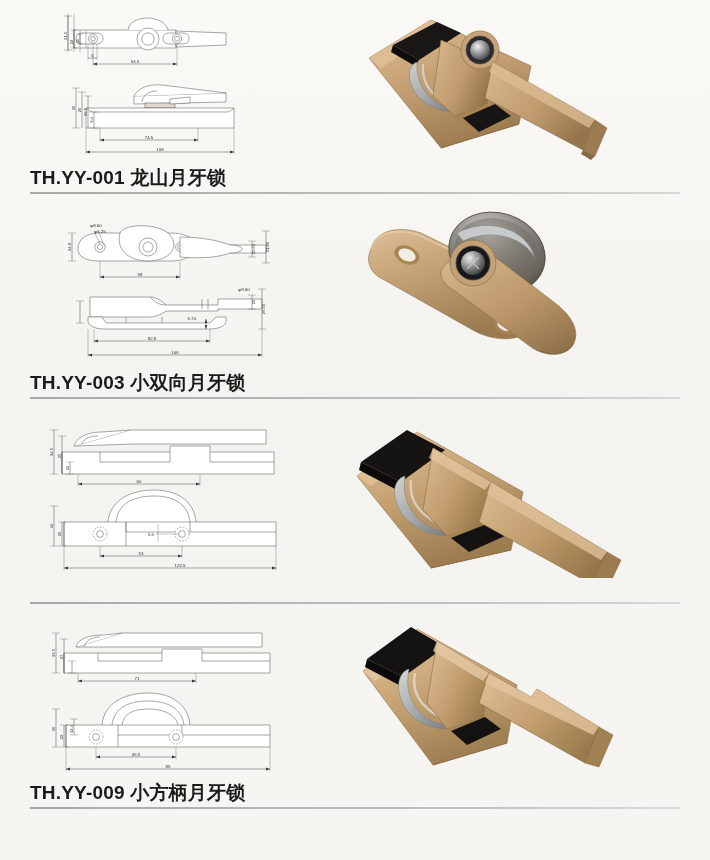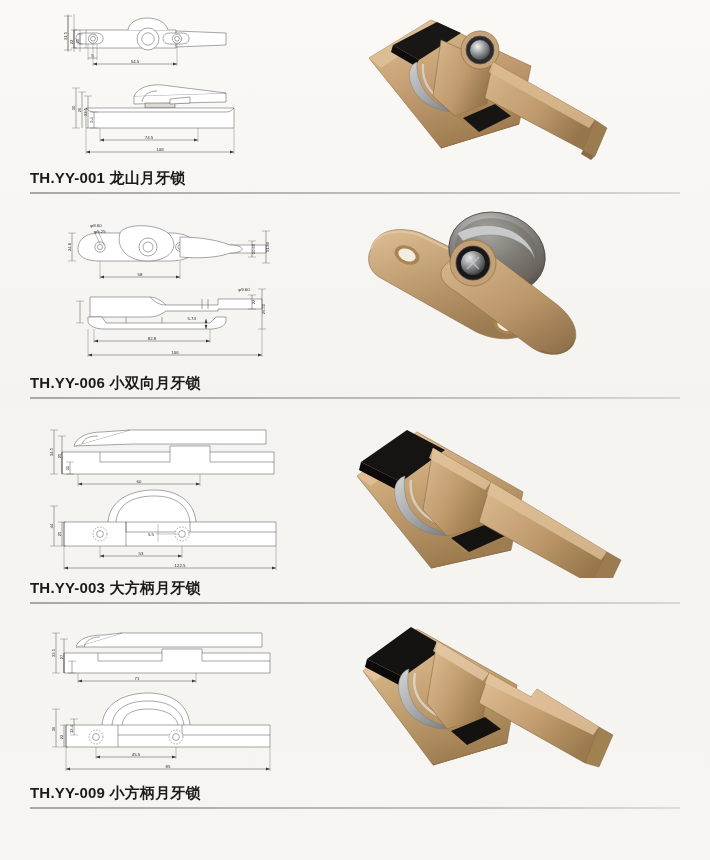--- a/index.html
+++ b/index.html
@@ -53,21 +53,21 @@
     position: absolute;
     left: 0;
     bottom: 0;
     width: 710px;
     height: 37px;
   }
   .caption-text {
     position: absolute;
     left: 30px;
     top: 0;
-    font-size: 15px;
+    font-size: 19px;
     font-weight: bold;
     color: #1b1b1b;
     letter-spacing: 0.2px;
     white-space: nowrap;
     line-height: 20px;
   }
   .divider {
     position: absolute;
     left: 30px;
     top: 24px;
@@ -379,21 +379,21 @@
           <path d="M196 146 C210 152 224 148 228 138" fill="none" stroke="#7d6240" stroke-width="1.4" opacity="0.6"></path>
 
           <circle cx="128" cy="58" r="23" fill="#c4a175" stroke="#8e7049" stroke-width="0.7"></circle>
           <circle cx="128" cy="58" r="17" fill="#18181a" stroke="#46464a" stroke-width="0.8"></circle>
           <circle cx="128" cy="58" r="12" fill="url(#g2s)"></circle>
           <path d="M122 52 L134 64 M134 52 L122 64" stroke="#c9cbcd" stroke-width="1.4" fill="none" opacity="0.8"></path>
         </svg>
       </div>
     </div>
     <div class="caption-bar">
-      <div class="caption-text">TH.YY-006 小双向月牙锁</div>
+      <div class="caption-text">TH.YY-003 小双向月牙锁</div>
       <div class="divider"></div>
     </div>
   </div>
 
   <div class="product-row">
     <div class="row-inner">
       <div class="drawing-col">
         <svg class="drawing-svg" width="290" height="168" viewBox="0 0 290 168">
           <g stroke="#3a3a3a" stroke-width="0.45" fill="none" stroke-linejoin="round">
 
@@ -503,21 +503,20 @@
           <path d="M106 128 L142 114 L160 126 L124 142 Z" fill="#151311"></path>
 
           <path d="M146 72 L262 142 L246 174 L134 112 Z" fill="url(#g3b)" stroke="#8a6c45" stroke-width="0.6"></path>
           <path d="M146 72 L262 142 L256 150 L142 84 Z" fill="#dfc099" opacity="0.8"></path>
           <path d="M262 142 L276 150 L262 180 L246 174 Z" fill="#9d7b50" stroke="#7d6240" stroke-width="0.5"></path>
           <path d="M86 158 L166 140" fill="none" stroke="#8d6f48" stroke-width="1"></path>
         </svg>
       </div>
     </div>
     <div class="caption-bar">
-      <div class="caption-text">TH.YY-003 大方柄月牙锁</div>
       <div class="divider"></div>
     </div>
   </div>
 
   <div class="product-row">
     <div class="row-inner">
       <div class="drawing-col">
         <svg class="drawing-svg" width="290" height="168" viewBox="0 0 290 168">
           <g stroke="#3a3a3a" stroke-width="0.45" fill="none" stroke-linejoin="round">
 

